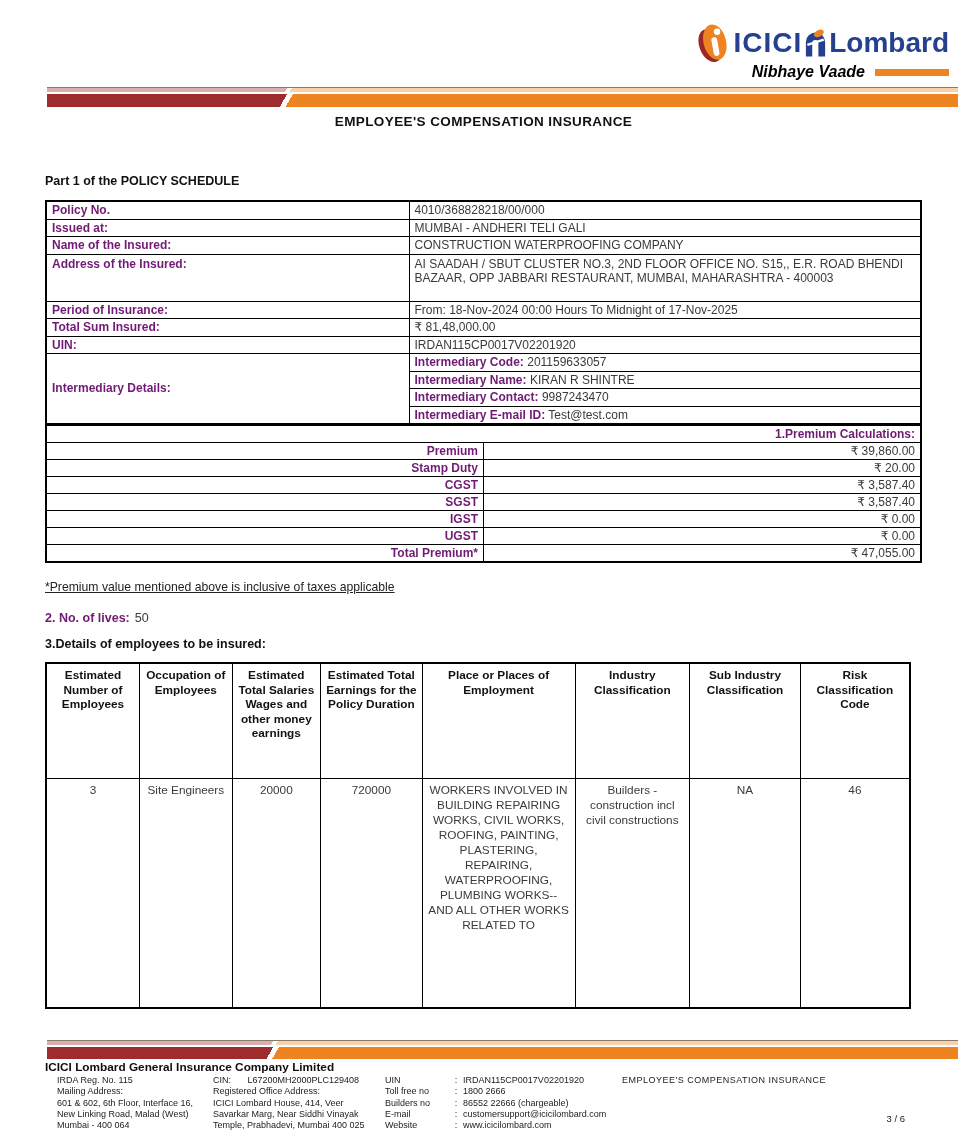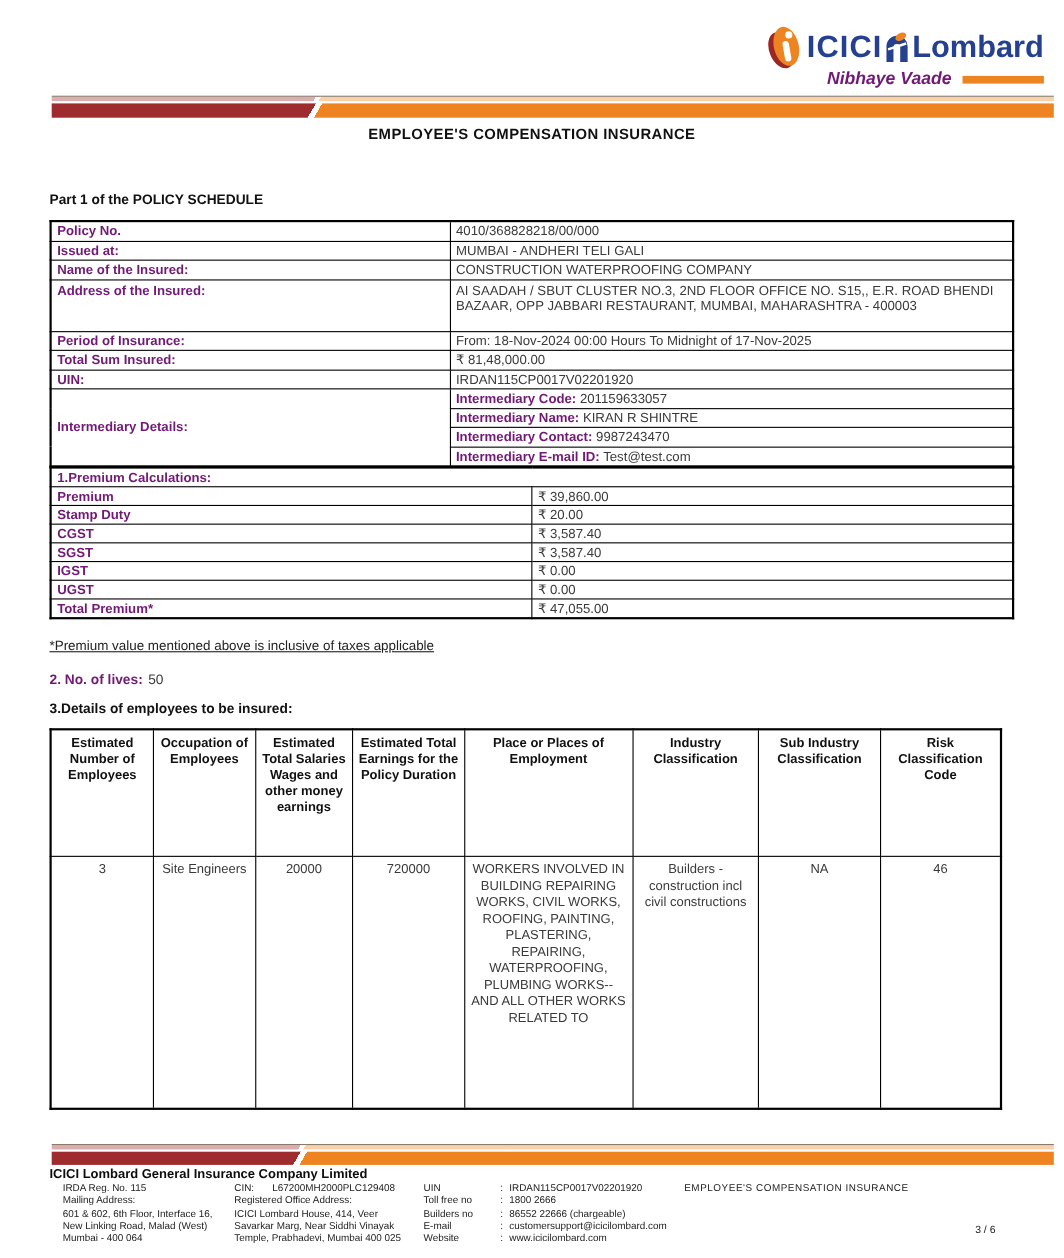--- a/index.html
+++ b/index.html
@@ -10,21 +10,21 @@
   }
 
   
   .logo-block { position:absolute; top:20px; right:18px; width:280px; }
   .logo-row { display:flex; align-items:center; justify-content:flex-end; }
   .logo-imark { width:36px; height:46px; margin-right:2px; }
   .logo-icici { font-size:28px; font-weight:bold; color:#24408e; letter-spacing:1px; }
   .logo-bankmark { width:25px; height:30px; margin:0 1px; }
   .logo-lombard { font-size:28px; font-weight:bold; color:#24408e; }
   .tagline-row { display:flex; align-items:center; justify-content:flex-end; margin-top:-3px; }
-  .tagline { font-style:italic; font-weight:bold; font-size:16px; color:#701a75; }
+  .tagline { font-style:italic; font-weight:bold; font-size:16px; color:#000000; }
   .tagline-dash { width:74px; height:7px; background:#ee8421; margin-left:10px; }
 
   
   .strip {
     position:absolute; left:47px; width:911px; height:5px;
     border-top:1px solid #8a7a6a;
     background:linear-gradient(120deg, rgba(158,43,46,.38) 0px, rgba(158,43,46,.38) 208px,
       rgba(255,255,255,.9) 208px, rgba(255,255,255,.9) 212px, rgba(238,132,33,.38) 212px);
   }
   .bar {
@@ -56,21 +56,21 @@
   .grid td, .grid th { border:1px solid #000; font-size:12px; padding:1px 5px; vertical-align:middle; }
   .lbl { font-weight:bold; color:#701a75; }
   .val { color:#3a3a3a; }
 
   .policy-table { position:absolute; top:200px; left:45px; width:877px; }
   .policy-table td { height:17px; line-height:14.5px; }
   .policy-table .c1 { width:363px; }
   .addr-row td { height:47px; vertical-align:top; padding-top:2px; }
 
   .premium-table { position:absolute; top:424px; left:45px; width:877px; }
-  .premium-table td { height:16.8px; line-height:14px; }
+  .premium-table td { height:16.8px; line-height:14px;text-align:right; }
   .premium-table .c1 { width:363px; }
 
   .premium-note {
     position:absolute; top:580px; left:45px;
     font-size:12.2px; color:#222; text-decoration:underline;
   }
   .lives-line { position:absolute; top:611px; left:45px; font-size:12.5px; }
   .lives-line .lbl { margin-right:5px; }
   .emp-heading { position:absolute; top:637px; left:45px; font-size:12.5px; font-weight:bold; color:#111; }
 

